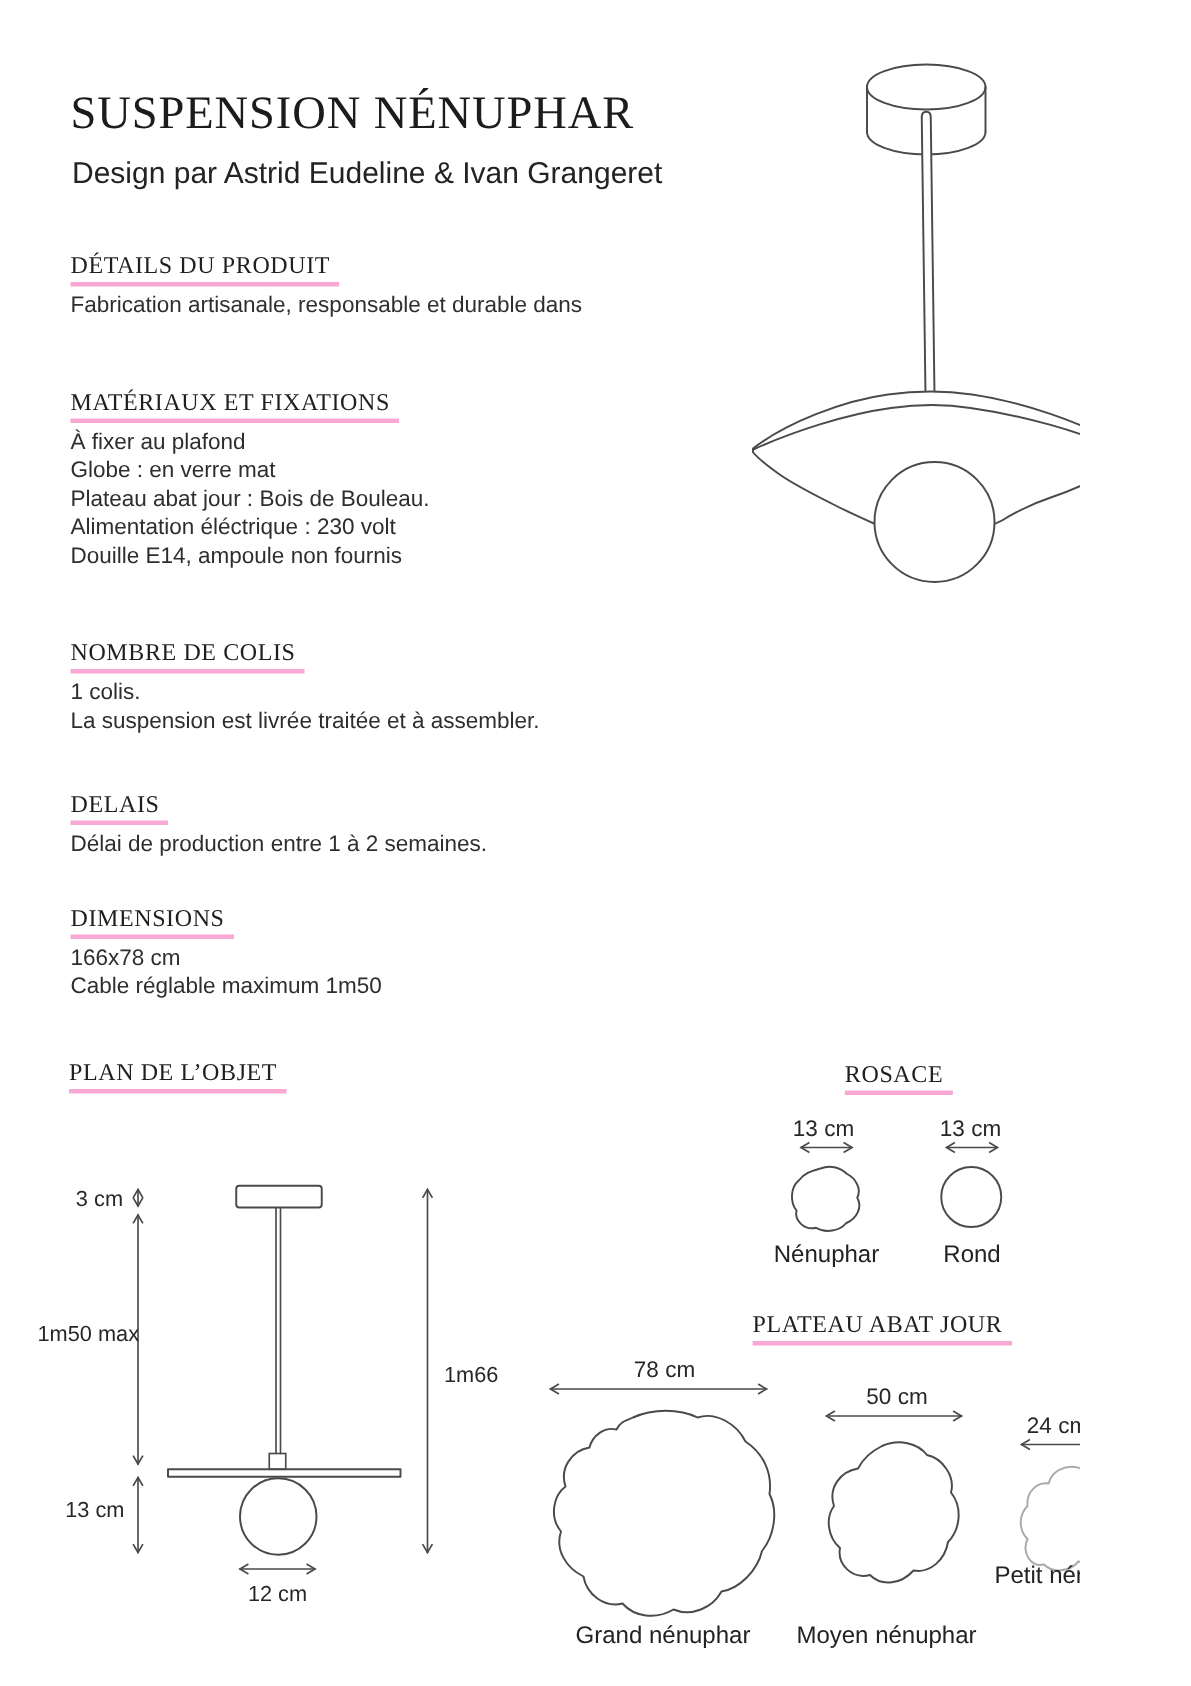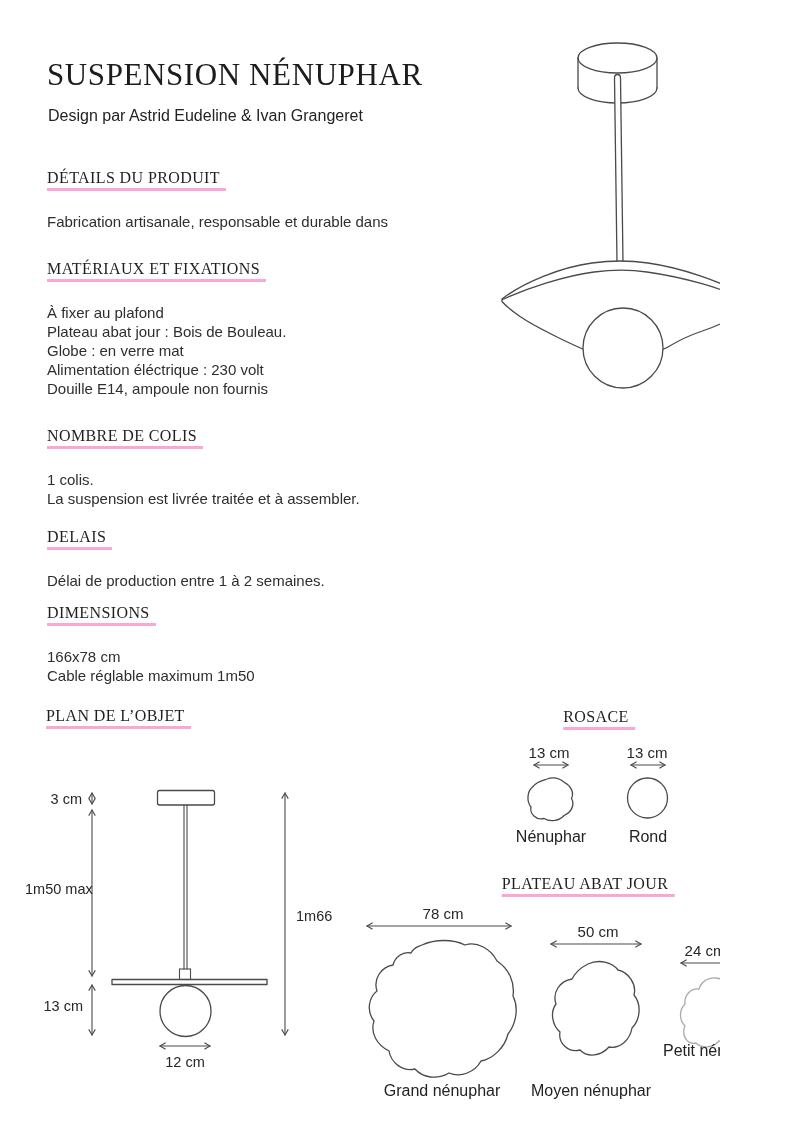--- a/index.html
+++ b/index.html
@@ -1,27 +1,27 @@
 <!DOCTYPE html>
 <html><head>
 <meta charset="utf-8">
 <style>
   html,body{margin:0;padding:0;background:#ffffff;}
   .page{position:relative;width:720px;height:1124px;background:#fff;overflow:hidden;
         font-family:"Liberation Sans",sans-serif;color:#2e2e2e;}
   .abs{position:absolute;}
   .title{font-family:"Liberation Serif",serif;font-size:31px;letter-spacing:.6px;
          color:#1c1c1c;white-space:nowrap;line-height:34px;}
-  .subtitle{font-size:16px;color:#232323;white-space:nowrap;line-height:20px;}
+  .subtitle{font-size:20px;color:#232323;white-space:nowrap;line-height:20px;}
   .sec{position:absolute;left:47px;}
   .sec-h{display:inline-block;font-family:"Liberation Serif",serif;font-size:16px;
          letter-spacing:.4px;color:#1f1f1f;border-bottom:3px solid #f9a8d4;
          padding:0 6px 2px 0;line-height:17px;white-space:nowrap;}
   .sec-h.centered{position:absolute;transform:translateX(-50%);}
-  .sec-body{margin-top:21px;}
+  .sec-body{margin-top:3px;}
   .ln{font-size:15px;line-height:19px;white-space:nowrap;}
   .dim{position:absolute;font-size:15px;white-space:nowrap;transform:translateX(-50%);
        color:#272727;}
   .shape-label{position:absolute;font-size:16px;white-space:nowrap;
        transform:translateX(-50%);color:#222;}
   svg.abs{overflow:visible;}
   .stroke{fill:none;stroke:#4a4a4a;stroke-width:1.3;stroke-linecap:round;stroke-linejoin:round;}
   .stroke-thin{fill:none;stroke:#4a4a4a;stroke-width:1.1;stroke-linecap:round;}
   .wfill{fill:#ffffff;stroke:#4a4a4a;stroke-width:1.3;stroke-linejoin:round;}
   .svgdim{font-family:"Liberation Sans",sans-serif;font-size:14.5px;fill:#272727;}
@@ -38,22 +38,22 @@
     <div class="sec-h">DÉTAILS DU PRODUIT</div>
     <div class="sec-body">
       <div class="ln">Fabrication artisanale, responsable et durable dans</div>
     </div>
   </div>
 
   <div class="sec" style="top:260px">
     <div class="sec-h">MATÉRIAUX ET FIXATIONS</div>
     <div class="sec-body">
       <div class="ln">À fixer au plafond</div>
+      <div class="ln">Globe : en verre mat</div>
       <div class="ln">Plateau abat jour : Bois de Bouleau.</div>
-      <div class="ln">Globe : en verre mat</div>
       <div class="ln">Alimentation éléctrique : 230 volt</div>
       <div class="ln">Douille E14, ampoule non fournis</div>
     </div>
   </div>
 
   <div class="sec" style="top:427px">
     <div class="sec-h">NOMBRE DE COLIS</div>
     <div class="sec-body">
       <div class="ln">1 colis.</div>
       <div class="ln">La suspension est livrée traitée et à assembler.</div>

